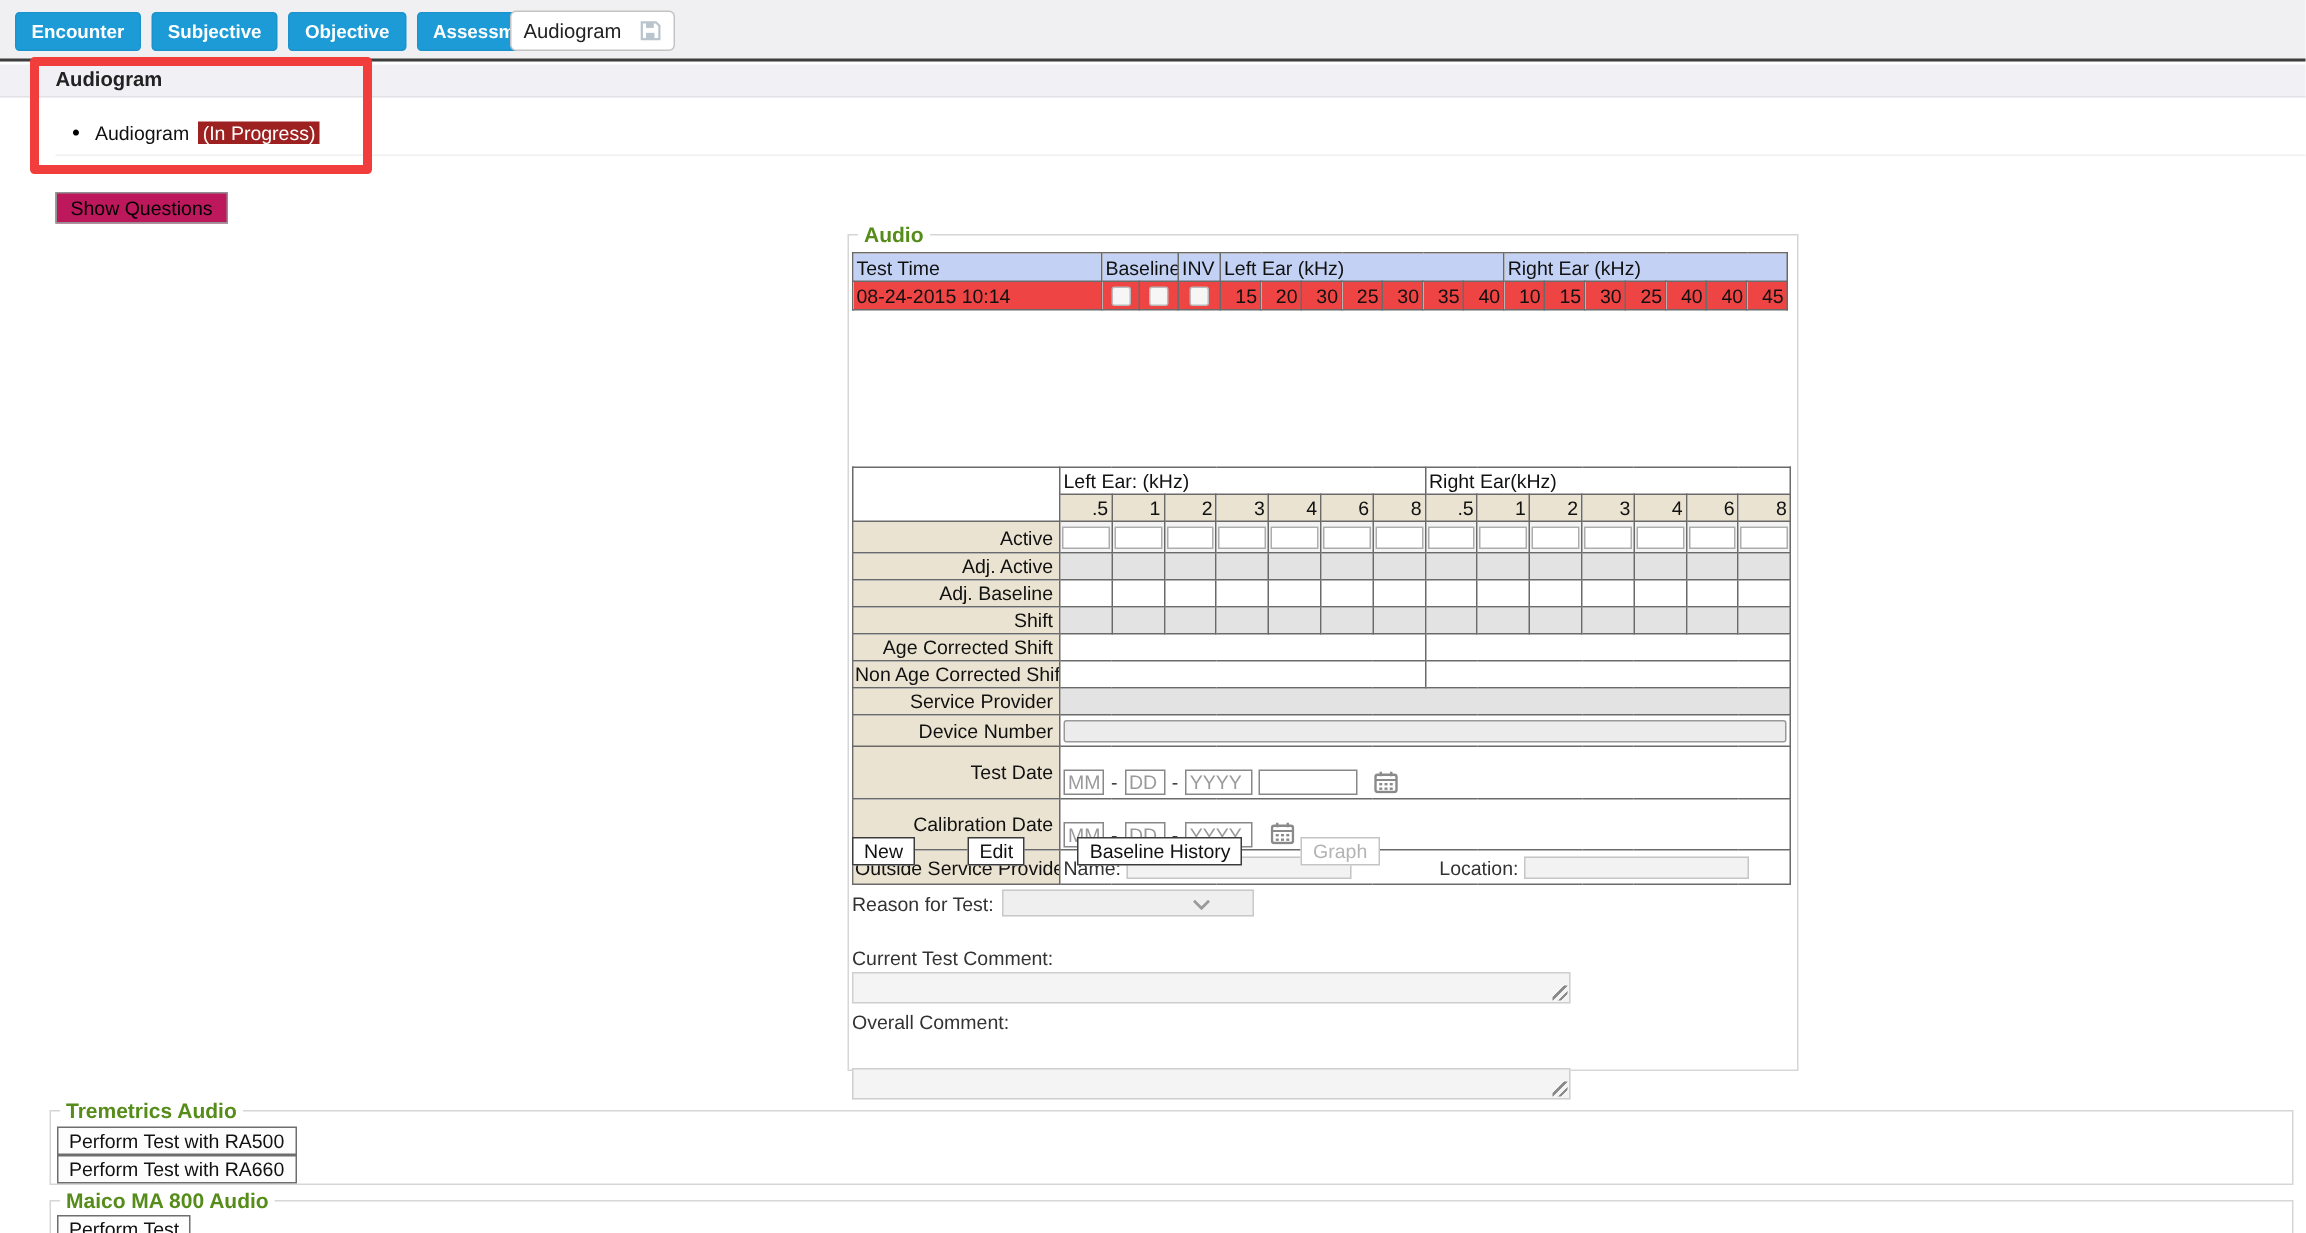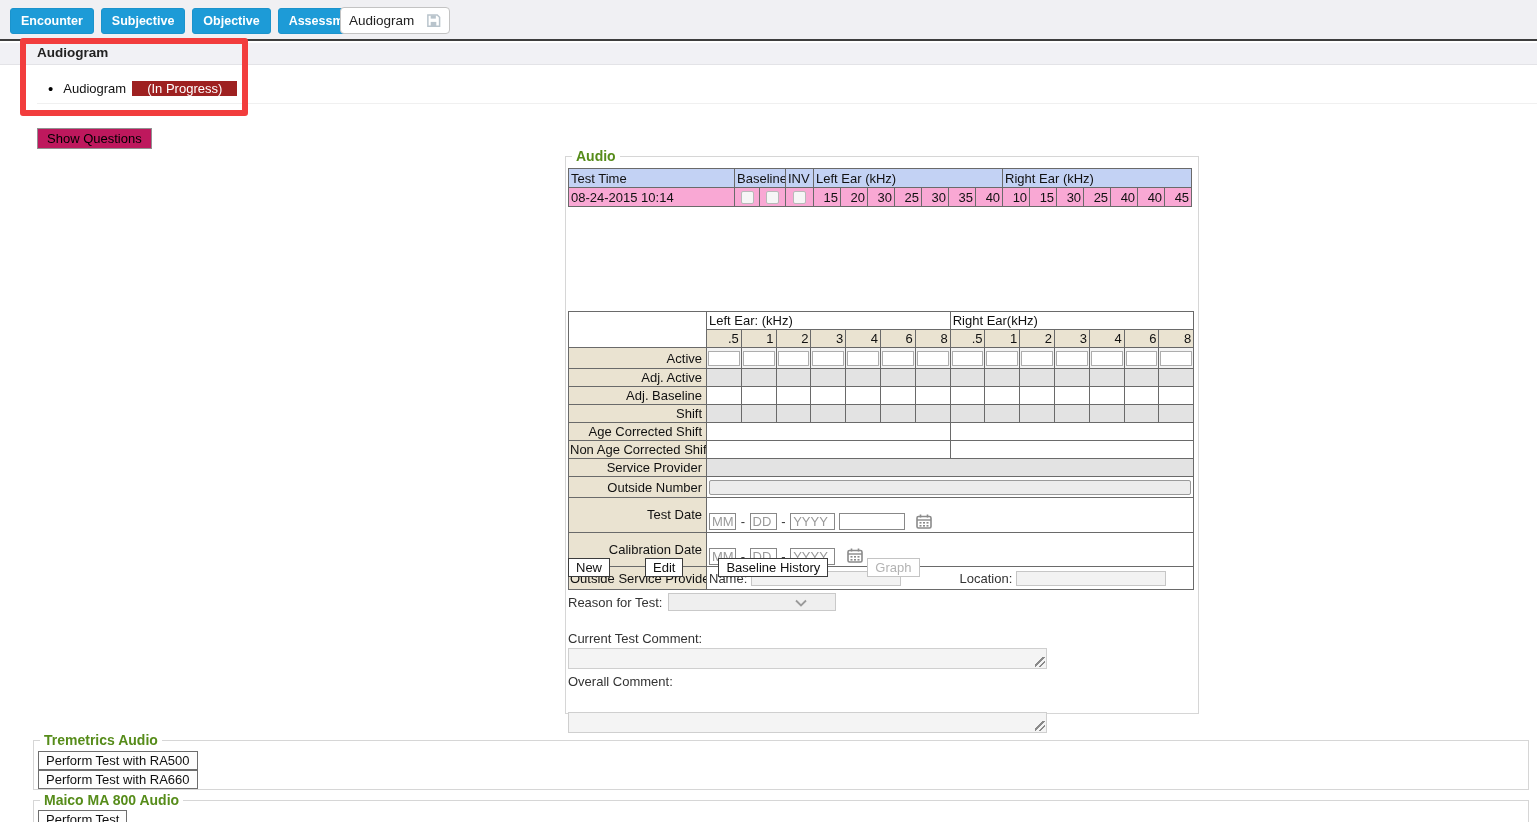--- a/index.html
+++ b/index.html
@@ -20,21 +20,21 @@
   .right-btns { position:absolute; right:6px; top:8px; display:flex; gap:7px; }
   .btn-plain { background:#fff; color:#555; font-size:12.5px; border:1px solid #c9c9c9;
     border-radius:3px; padding:5px 9px; cursor:pointer; font-family:"Liberation Sans", sans-serif; }
 
   
   .panel-strip { position:absolute; left:0; top:43px; width:1537px; height:22px;
     background:#f1f1f5; border-bottom:1px solid #e3e3e7; }
   .panel-title { position:absolute; left:37px; top:2px; font-weight:bold; font-size:13.5px; color:#222; }
   .bullet-item { position:absolute; left:48px; top:80px; display:flex; align-items:center; gap:4px; }
   .bullet-item::before { content:"•"; font-size:15px; margin-right:6px; color:#000; }
-  .status-badge { background:#9e2121; color:#fff; padding:0 15px; margin-left:2px; }
+  .status-badge { background:#9e2121; color:#fff; padding:0 3px; margin-left:2px; }
   .item-sep { position:absolute; left:37px; top:103px; width:1500px; height:1px; background:#f0f0f0; }
 
   
   .red-annotation { position:absolute; left:20px; top:38px; width:228px; height:78px;
     border:6px solid #f23d3d; border-radius:3px; pointer-events:none; }
 
   .show-questions { position:absolute; left:37px; top:128px; background:#be185d;
     border:1px solid #919191; padding:2px 9px; font-size:13px; cursor:pointer;
     font-family:"Liberation Sans", sans-serif; }
 
@@ -44,21 +44,21 @@
     color:#568c1a; font-weight:bold; font-size:14px; white-space:nowrap; }
   #audio-box    { left:565px; top:156px; width:634px; height:558px; }
   #tremetrics-box { left:33px;  top:740px; width:1496px; height:50px; }
   #maico-box    { left:33px;  top:800px; width:1496px; height:60px; }
 
   
   table { border-collapse:collapse; table-layout:fixed; }
   #history-table { position:absolute; left:2px; top:11px; width:499px; font-size:13px; }
   #history-table td { border:1px solid #6a6a6a; height:19px; padding:0 2px; overflow:hidden; white-space:nowrap; }
   #history-table .hd { background:#c3d2f4; }
-  #history-table .data { background:#f9a8d4; }
+  #history-table .data { background:#ef4444; }
   #history-table .num { text-align:right; }
   .cb { width:13px; height:13px; background:#f6f6f6; border:1px solid #b9b9b9;
     border-radius:2px; margin:0 auto; }
 
   
   #grid-table { position:absolute; left:2px; top:154px; width:625px; font-size:13px; }
   #grid-table td { border:1px solid #6a6a6a; height:18px; padding:0 2px; overflow:hidden; white-space:nowrap; }
   #grid-table td.lbl { background:#eae3d1; text-align:right; padding-right:4px; }
   #grid-table td.freq { background:#eae3d1; text-align:right; }
   #grid-table td.gray { background:#e3e3e3; }
@@ -321,21 +321,21 @@
     <tr>
       <td class="lbl" style="text-align:left;padding-left:1px">Non Age Corrected Shift</td>
       <td class="white" colspan="7"></td>
       <td class="white" colspan="7"></td>
     </tr>
     <tr>
       <td class="lbl">Service Provider</td>
       <td class="gray" colspan="14"></td>
     </tr>
     <tr style="height:21px">
-      <td class="lbl">Outside Number</td>
+      <td class="lbl">Device Number</td>
       <td class="white" colspan="14" style="padding:1px 2px">
         <div class="devbox"></div>
       </td>
     </tr>
     <tr style="height:24px">
       <td class="lbl">Test Date</td>
       <td class="white" colspan="14">
         <input class="date-input" placeholder="MM" style="">
         <span class="hsep">-</span>
         <input class="date-input" placeholder="DD" style="">

